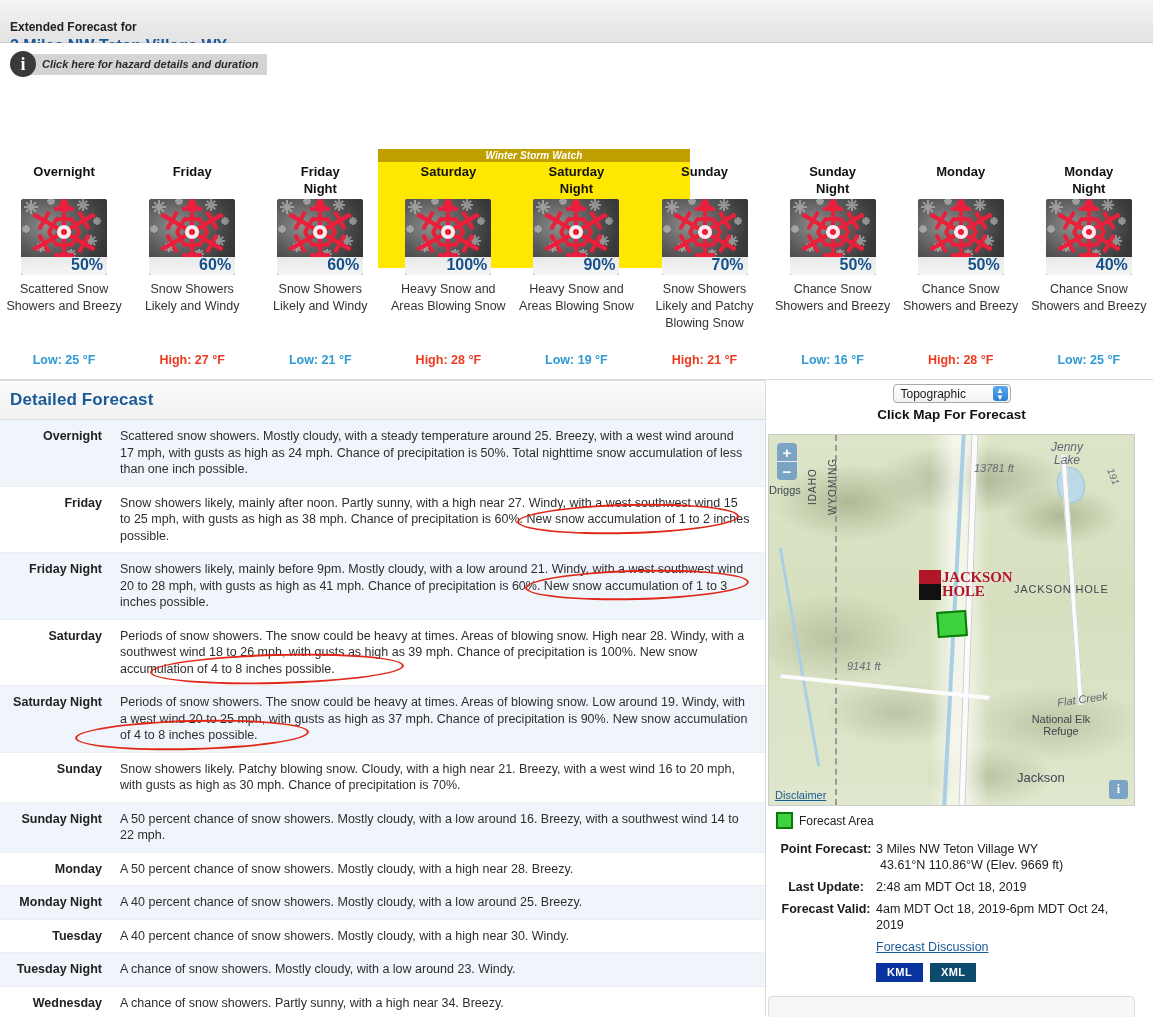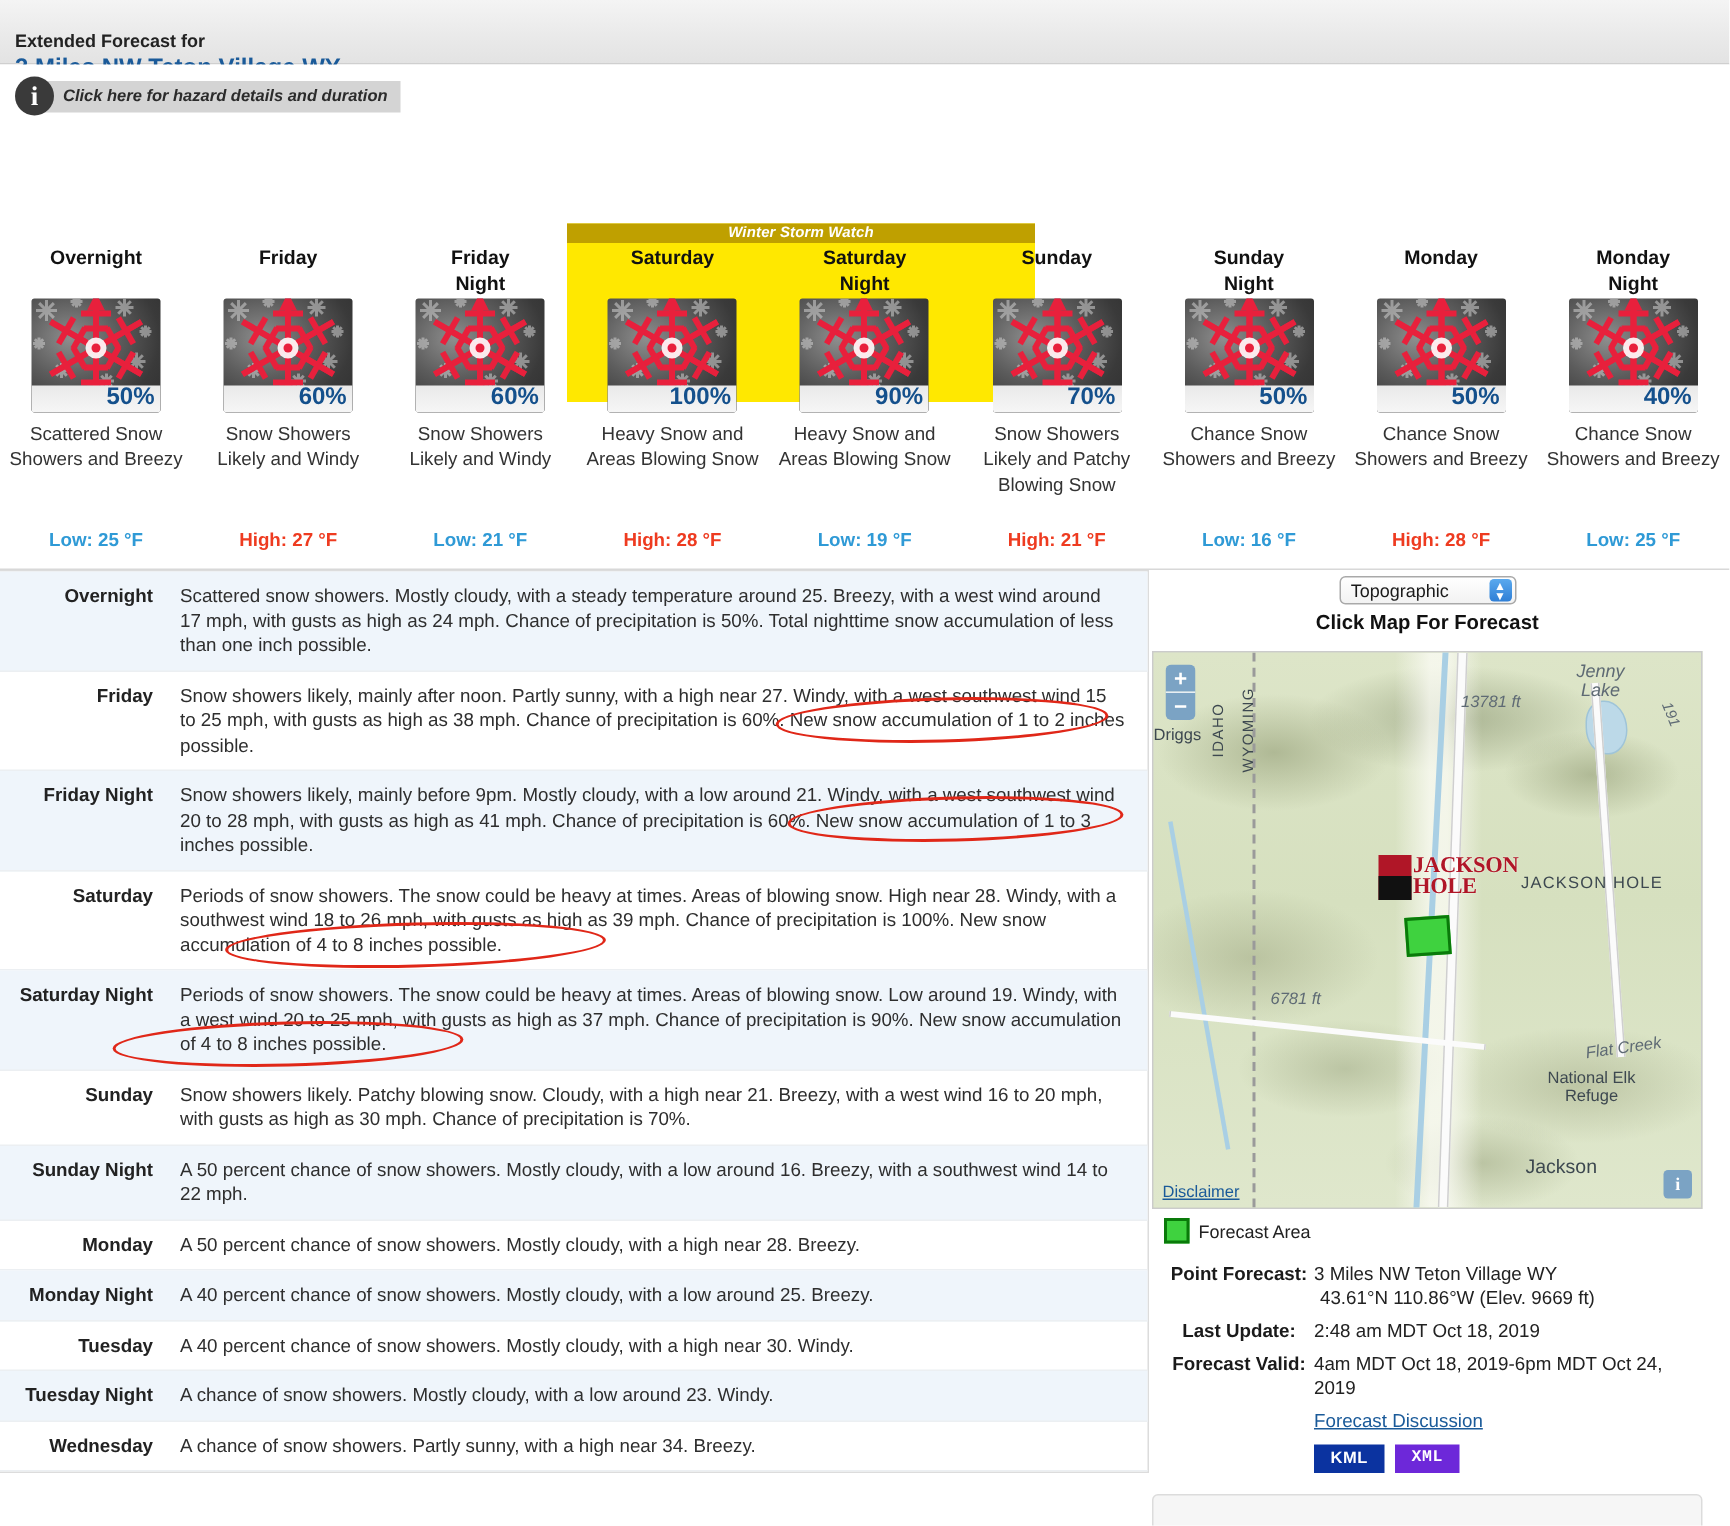--- a/index.html
+++ b/index.html
@@ -433,21 +433,21 @@
   .pfrow .v { flex: 1; line-height: 16px; color: #222; }
   .pfrow .v .sub { display: block; padding-left: 4px; }
   a.plain { color: #1a5a99; text-decoration: underline; }
   #btns { margin: 8px 0 0 110px; display: flex; gap: 7px; }
   #btns .b {
     font-size: 11px; font-weight: bold; color: #fff;
     padding: 3px 11px 4px 11px;
     letter-spacing: .4px;
   }
   #btns .kml { background: #0b33a0; }
-  #btns .xml { background: #6d28d9; font-family: Liberation Mono, monospace; }
+  #btns .xml { background: #0c4a6e; }
   #bottombox {
     margin: 14px auto 0 auto;
     width: 365px; height: 22px;
     border: 1px solid #dcdcdc;
     border-radius: 4px 4px 0 0;
     background: #f6f6f6;
   }
 </style>
 </head>
 <body>
@@ -1134,20 +1134,21 @@
     </div>
     <div class="desc">Chance Snow Showers and Breezy</div>
     <div class="temp low">Low: 25 °F</div>
   </div>
     </div>
 </div>
 
 <div id="lower">
 
   <div id="detailed">
+    <h2>Detailed Forecast</h2>
     <div id="frows">
         <div class="frow alt">
     <div class="fname">Overnight</div>
     <div class="ftext">Scattered snow showers. Mostly cloudy, with a steady temperature around 25. Breezy, with a west wind around 17 mph, with gusts as high as 24 mph. Chance of precipitation is 50%. Total nighttime snow accumulation of less than one inch possible.</div>
   </div>
         <div class="frow">
     <div class="fname">Friday</div>
     <div class="ftext">Snow showers likely, mainly after noon. Partly sunny, with a high near 27. Windy, with a west southwest wind 15 to 25 mph, with gusts as high as 38 mph. Chance of precipitation is 60%. New snow accumulation of 1 to 2 inches possible.<div class="ink" style="left: 407px; top: 17px; width: 218px; height: 26px;"></div></div>
   </div>
         <div class="frow alt">
@@ -1224,21 +1225,21 @@
 
       <div class="maplabel vert dark" style="left:38px;top:70px;">IDAHO</div>
       <div class="maplabel vert dark" style="left:58px;top:80px;">WYOMING</div>
       <div class="maplabel dark" style="left:0px;top:49px;font-size:11px;">Driggs</div>
       <div class="maplabel" style="left:268px;top:6px;font-size:12px;line-height:13px;text-align:center;width:60px;white-space:normal;">Jenny Lake</div>
       <div class="maplabel" style="left:205px;top:27px;font-size:11px;">13781 ft</div>
       <div class="maplabel" style="left:336px;top:36px;transform:rotate(68deg);">191</div>
       <div class="maplabel dark" style="left:245px;top:148px;font-size:11px;letter-spacing:.8px;">JACKSON HOLE</div>
       <div class="maplabel" style="left:288px;top:258px;transform:rotate(-8deg);font-size:11px;">Flat Creek</div>
       <div class="maplabel dark" style="left:262px;top:278px;font-size:11px;line-height:12px;text-align:center;width:60px;white-space:normal;">National Elk Refuge</div>
-      <div class="maplabel" style="left:78px;top:225px;font-size:11px;">6781 ft</div>
+      <div class="maplabel" style="left:78px;top:225px;font-size:11px;">9141 ft</div>
       <div class="maplabel dark" style="left:248px;top:335px;font-size:13px;">Jackson</div>
 
       <div class="jh-logo">
         <div class="mark"></div>
         <div class="wordmark">
           <div>JACKSON</div>
           <div>HOLE</div>
         </div>
       </div>
 

